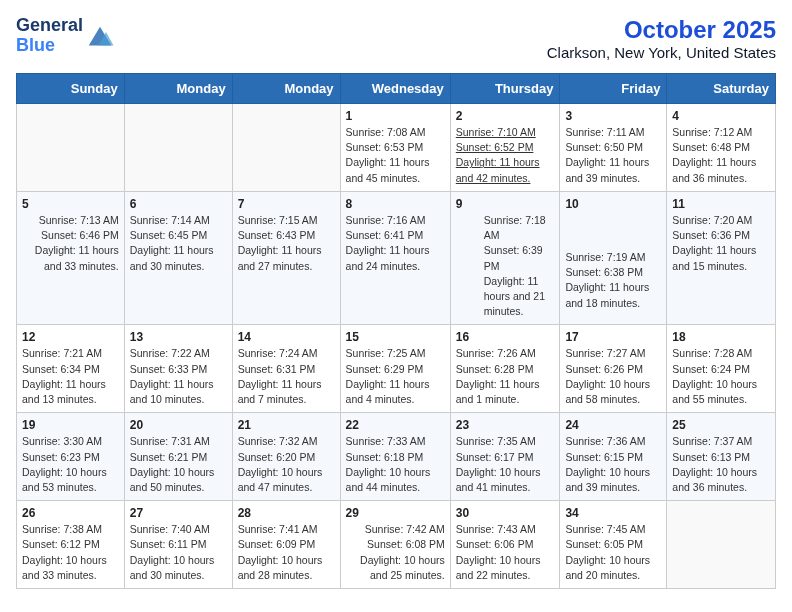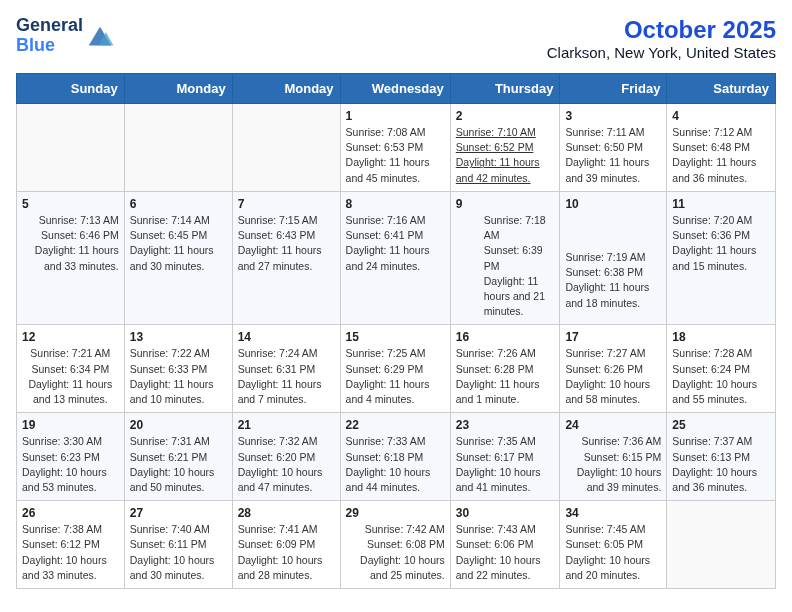--- a/index.html
+++ b/index.html
@@ -195,21 +195,21 @@
         <td>
           <span class="day-num">11</span>
           <div class="day-info" style="white-space: pre-line;">Sunrise: 7:20 AM
 Sunset: 6:36 PM
 Daylight: 11 hours and 15 minutes.</div>
         </td>
       </tr>
       <tr>
         <td>
           <span class="day-num">12</span>
-          <div class="day-info" style="white-space: pre-line; text-align: center;">Sunrise: 7:21 AM
+          <div class="day-info" style="white-space: pre-line;">Sunrise: 7:21 AM
 Sunset: 6:34 PM
 Daylight: 11 hours and 13 minutes.</div>
         </td>
         <td>
           <span class="day-num">13</span>
           <div class="day-info" style="white-space: pre-line;">Sunrise: 7:22 AM
 Sunset: 6:33 PM
 Daylight: 11 hours and 10 minutes.</div>
         </td>
         <td>
@@ -269,21 +269,21 @@
 Daylight: 10 hours and 44 minutes.</div>
         </td>
         <td>
           <span class="day-num">23</span>
           <div class="day-info" style="white-space: pre-line;">Sunrise: 7:35 AM
 Sunset: 6:17 PM
 Daylight: 10 hours and 41 minutes.</div>
         </td>
         <td>
           <span class="day-num">24</span>
-          <div class="day-info" style="white-space: pre-line; text-align: right;">Sunrise: 7:36 AM
+          <div class="day-info" style="white-space: pre-line;">Sunrise: 7:36 AM
 Sunset: 6:15 PM
 Daylight: 10 hours and 39 minutes.</div>
         </td>
         <td>
           <span class="day-num">25</span>
           <div class="day-info" style="white-space: pre-line;">Sunrise: 7:37 AM
 Sunset: 6:13 PM
 Daylight: 10 hours and 36 minutes.</div>
         </td>
       </tr>

